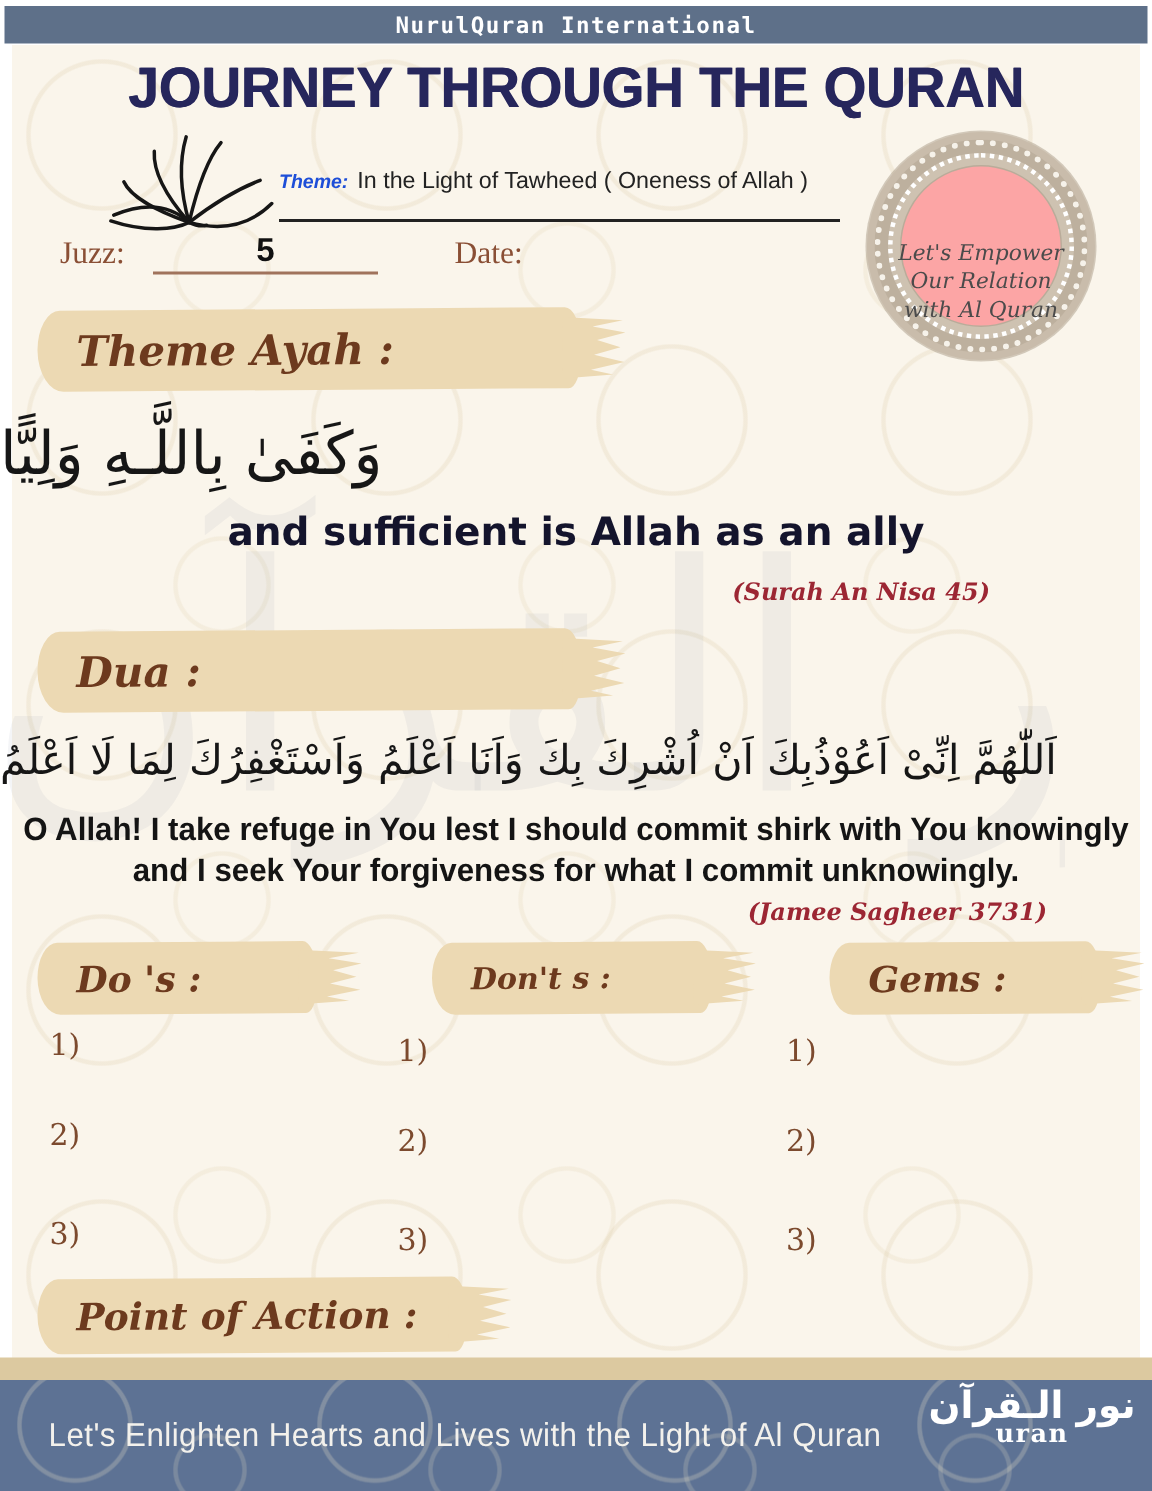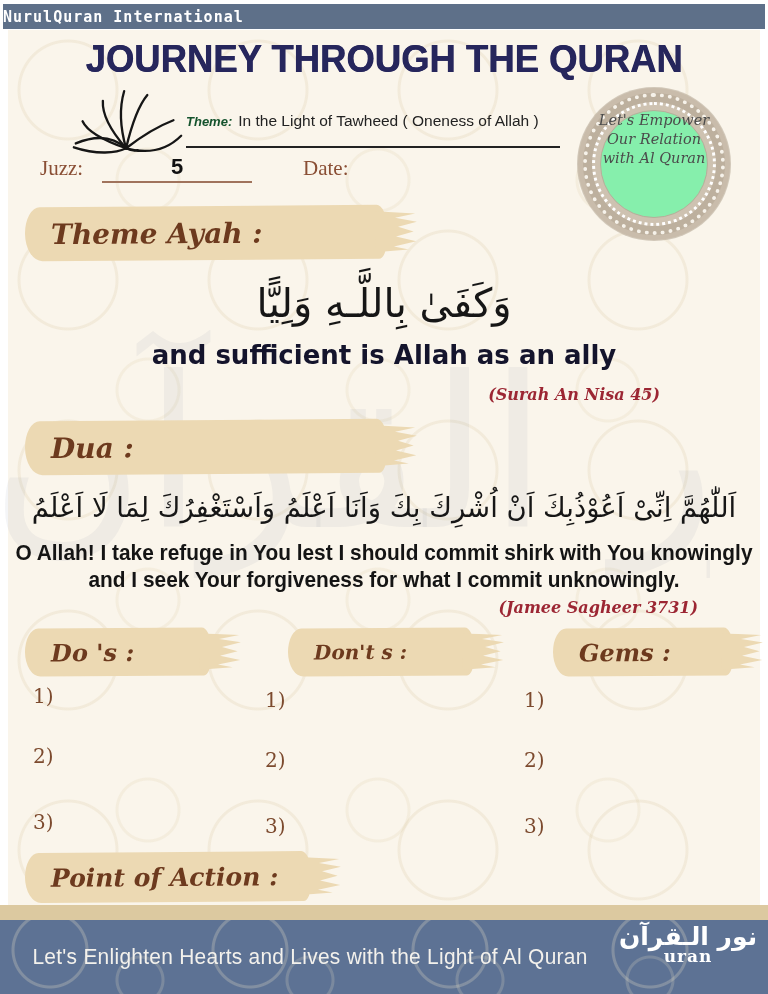--- a/index.html
+++ b/index.html
@@ -20,62 +20,62 @@
   .watermark {
     position:absolute; left:-10px; top:330px; width:720px;
     font-family:"DejaVu Sans", sans-serif;
     font-size:210px; line-height:250px; color:rgba(93,114,148,0.07);
     white-space:nowrap; overflow:hidden; pointer-events:none;
   }
 
   
   .topbar {
     position:absolute; left:3px; right:3px; top:4px; height:25px;
-    background:#5e7089; display:flex; align-items:center; justify-content:flex-start;
+    background:#5e7089; display:flex; align-items:center; justify-content:center;
   }
   .topbar span {
     color:#ffffff; font-family:"DejaVu Sans Mono", monospace;
     font-weight:bold; font-size:15px; letter-spacing:1px;
   }
 
   .main-title {
     position:absolute; left:0; right:0; top:38px; text-align:center;
     font-family:"Liberation Sans", sans-serif; font-weight:bold;
     font-size:38px; color:#26265c; letter-spacing:0px;
     transform:scaleX(0.96); transform-origin:center;
     text-shadow:0.6px 0 0 #26265c;
   }
 
   
   .book { position:absolute; left:70px; top:86px; width:116px; height:82px; }
 
   
   .theme-line { position:absolute; left:186px; top:112px; width:376px; }
-  .theme-label { font-weight:bold; font-style:italic; font-size:13px; color:#14532d; margin-right:6px; }
+  .theme-label { font-weight:bold; font-style:italic; font-size:13px; color:#1d4ed8; margin-right:6px; }
   .theme-value { font-size:15.5px; color:#222; }
   .theme-underline { position:absolute; left:186px; top:146px; width:374px; border-bottom:2px solid #222; }
 
   
   .jd-label { position:absolute; font-family:"Liberation Serif", serif; font-size:21px; color:#8a4f35; }
   .fill-line { position:absolute; border-bottom:2px solid #a0735c; text-align:center; }
   .juzz-value { font-family:"Liberation Sans", sans-serif; font-weight:bold; font-size:22px; color:#111; }
   .date-value { font-family:"Liberation Serif", serif; font-size:16px; color:#222; }
 
   
   .seal {
     position:absolute; left:578px; top:88px; width:152px; height:152px;
     border-radius:50%; background:#c9bcab; padding:5px;
     box-shadow:0 0 0 1px rgba(170,155,135,0.5);
   }
   .seal-ring1 { width:100%; height:100%; border-radius:50%; background:#bdb09e; border:4px dotted #f6f2ea; padding:5px; }
   .seal-ring2 { width:100%; height:100%; border-radius:50%; background:#cec2b1; border:3px dotted #ffffff; padding:5px; }
   .seal-center {
-    width:100%; height:100%; border-radius:50%; background:#86efac;
+    width:100%; height:100%; border-radius:50%; background:#fca5a5;
     border:1px solid #b9ac9a;
-    display:flex; flex-direction:column; align-items:center; justify-content:flex-start;
+    display:flex; flex-direction:column; align-items:center; justify-content:flex-end;
   }
   .seal-center span {
     font-family:"DejaVu Serif", serif; font-style:italic; font-size:14.5px;
     color:#4b4b4b; line-height:19px; white-space:nowrap;
   }
 
   
   .brush {
     position:absolute; background:#ecd9b3; height:54px;
     border-radius:26px 18px 14px 30px / 46px 40px 34px 48px;
@@ -86,21 +86,21 @@
     content:""; position:absolute; right:-30px; top:12%; width:42px; height:76%;
     background:#ecd9b3;
     clip-path:polygon(0 0, 96% 6%, 48% 16%, 100% 26%, 55% 38%, 92% 50%, 50% 62%, 98% 74%, 45% 86%, 80% 94%, 0 100%);
   }
   .brush-text {
     font-family:"DejaVu Serif", serif; font-style:italic; font-weight:bold;
     color:#6d3a1e; font-size:26px; white-space:nowrap;
   }
 
   
-  .arabic { font-family:"DejaVu Sans", sans-serif; color:#161616; text-align:center; white-space:nowrap; direction:rtl; }
+  .arabic { font-family:"DejaVu Sans", sans-serif; color:#161616; text-align:left; white-space:nowrap; direction:rtl; }
   .ayah-arabic { position:absolute; left:0; right:0; top:272px; font-size:40px; line-height:62px; }
   .ayah-translation {
     position:absolute; left:0; right:0; top:340px; text-align:center;
     font-family:"DejaVu Sans", sans-serif; font-weight:bold; font-size:26px; color:#14142c;
   }
   .reference {
     position:absolute; font-family:"DejaVu Serif", serif; font-weight:bold; font-style:italic;
     font-size:16px; color:#9c2633; white-space:nowrap;margin-left:37px;
   }
   .dua-arabic { position:absolute; left:0; right:0; top:482px; font-size:27.5px; line-height:50px; }

